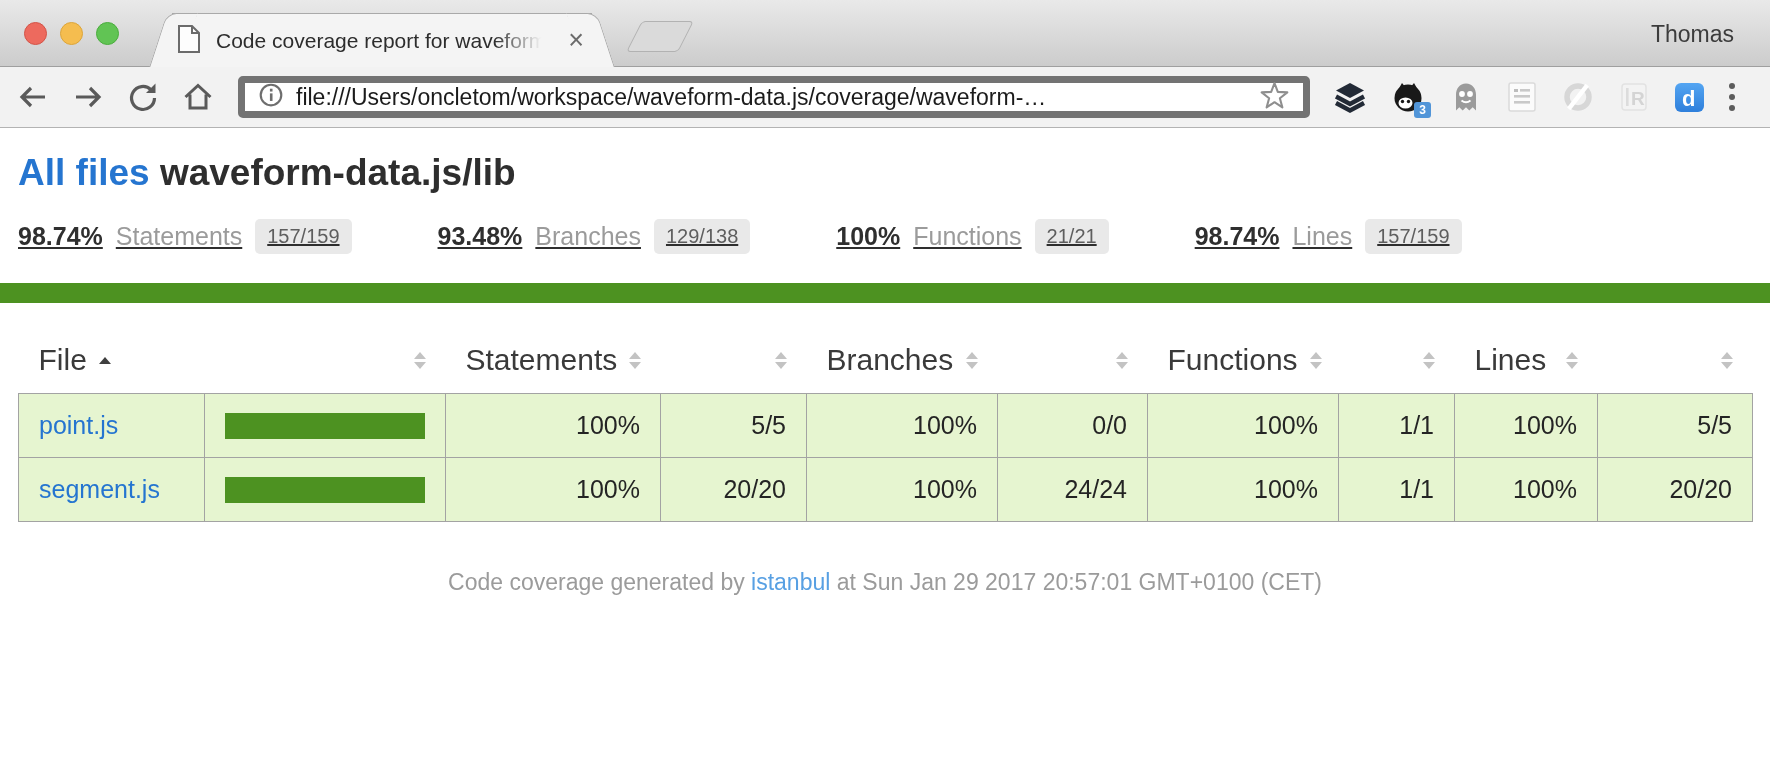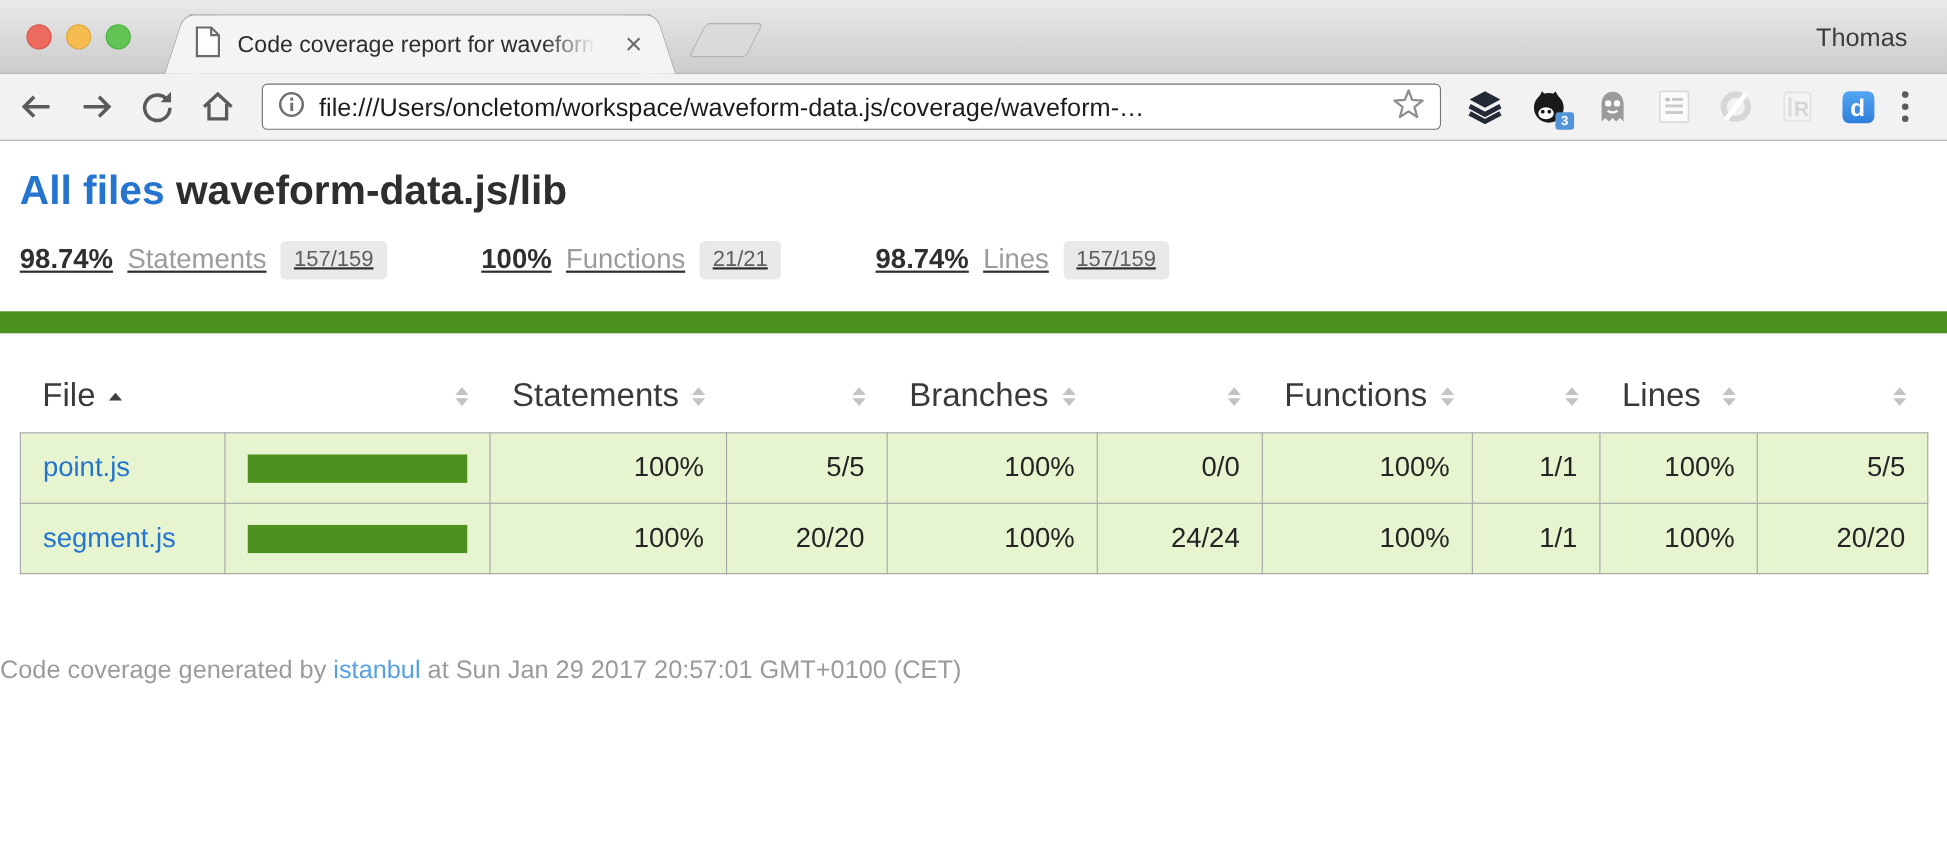--- a/index.html
+++ b/index.html
@@ -27,21 +27,21 @@
   .tab-title{flex:1;font-size:21px;color:#2d2d2d;white-space:nowrap;overflow:hidden;position:relative;}
   .tab-title::after{content:"";position:absolute;right:0;top:0;bottom:0;width:56px;
     background:linear-gradient(to right,rgba(244,244,244,0),#f4f4f4 85%);}
   .tab-close{font-size:27px;line-height:1;color:#6b6b6b;padding:0 4px;cursor:default;}
   .newtab{position:absolute;left:634px;top:21px;width:52px;height:31px;background:#dadada;
     border:1px solid #b2b2b2;border-radius:4px;transform:skewX(-27deg);}
   .user{position:absolute;right:36px;top:21px;font-size:23px;color:#3c3c3c;}
   
   .toolbar{height:61px;background:#f2f2f2;border-bottom:1px solid #b3b3b3;display:flex;align-items:center;padding:0 16px;}
   .navbtn{width:34px;height:34px;margin-right:21px;display:flex;align-items:center;justify-content:center;}
-  .omnibox{margin-left:2px;width:1072px;height:42px;background:#fff;border:1px solid #737373;border-radius:5px;
+  .omnibox{margin-left:2px;width:1072px;height:42px;background:#fff;border:7px solid #737373;border-radius:5px;
     display:flex;align-items:center;padding:0 13px;gap:12px;}
   .url{flex:1;font-size:23px;color:#1b1b1b;white-space:nowrap;overflow:hidden;}
   .ext-bar{display:flex;align-items:center;gap:25px;margin-left:24px;}
   .ext{position:relative;display:flex;align-items:center;justify-content:center;}
   .badge{position:absolute;right:-6px;bottom:-4px;min-width:17px;height:16px;background:#5195d8;border-radius:3px;
     color:#fff;font-size:12px;font-weight:bold;display:flex;align-items:center;justify-content:center;padding:0 2px;}
   .menu-dots{margin-left:24px;display:flex;flex-direction:column;gap:5px;}
   .menu-dots i{width:6px;height:6px;border-radius:50%;background:#5c5c5c;}
   
   .page{padding-top:24px;}
@@ -61,21 +61,21 @@
   .sorter{display:inline-flex;flex-direction:column;gap:3px;}
   .tri{width:0;height:0;border-left:6px solid transparent;border-right:6px solid transparent;}
   .tri.up{border-bottom:7px solid #c3c3c3;}
   .tri.down{border-top:7px solid #c3c3c3;}
   .tri.dark{border-bottom-color:#3f3f3f;}
   td{border:1px solid #a3a3a3;background:var(--cellbg);font-size:25px;color:#242424;padding:17px 20px;}
   td.file a{color:var(--link);text-decoration:none;}
   td.num{text-align:right;}
   .chart{width:100%;height:26px;background:#fff;overflow:hidden;}
   .fill{height:100%;background:var(--accent);}
-  .footer{text-align:left;margin-top:73px;font-size:23px;color:#9b9b9b;}
+  .footer{text-align:center;margin-top:47px;font-size:23px;color:#9b9b9b;}
   .footer a{color:var(--footlink);text-decoration:none;}
 </style>
 </head>
 <body>
 
 <div>
 
   <div class="titlebar">
     <div class="lights">
       <span class="light red"></span>
@@ -210,20 +210,25 @@
       <span>waveform-data.js/lib</span>
     </h1>
 
     <div class="summary">
         <div class="metric">
           <span class="value">98.74%</span>
           <span class="label">Statements</span>
           <span class="fraction">157/159</span>
         </div>
         <div class="metric">
+          <span class="value">93.48%</span>
+          <span class="label">Branches</span>
+          <span class="fraction">129/138</span>
+        </div>
+        <div class="metric">
           <span class="value">100%</span>
           <span class="label">Functions</span>
           <span class="fraction">21/21</span>
         </div>
         <div class="metric">
           <span class="value">98.74%</span>
           <span class="label">Lines</span>
           <span class="fraction">157/159</span>
         </div>
       </div>

